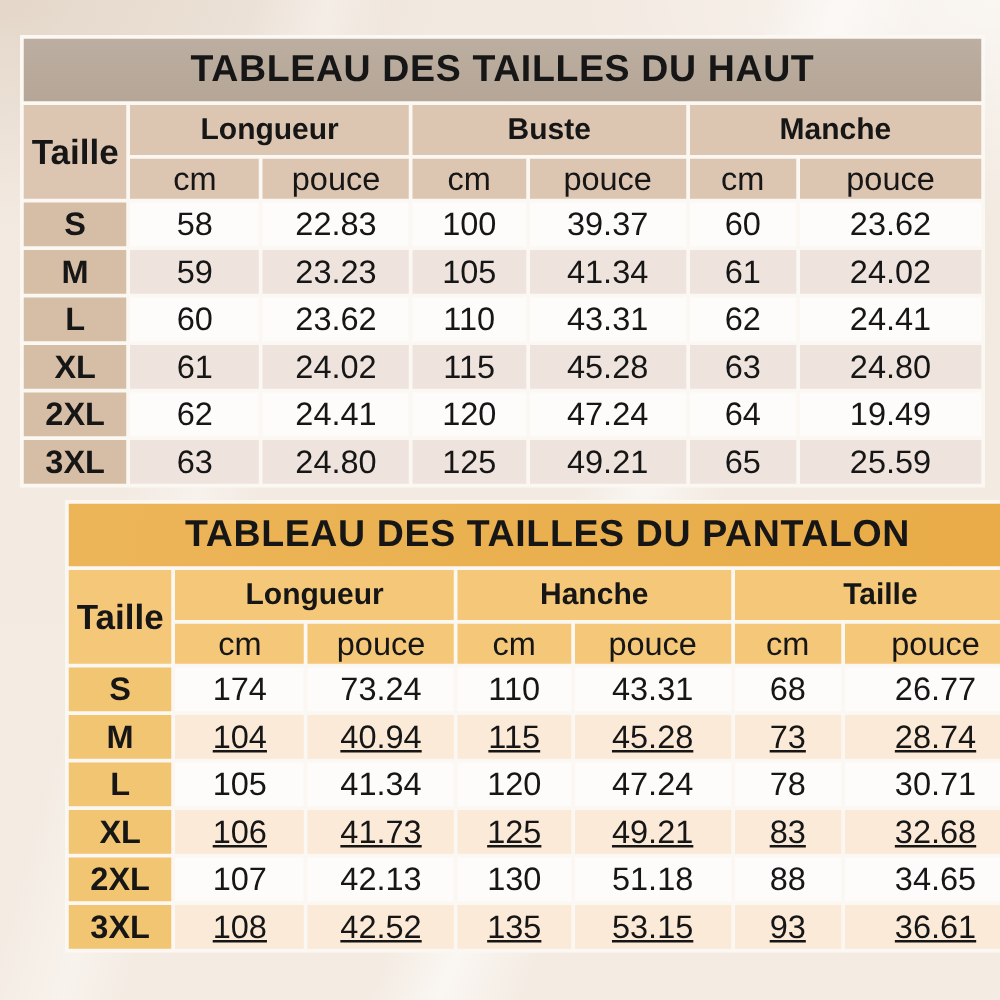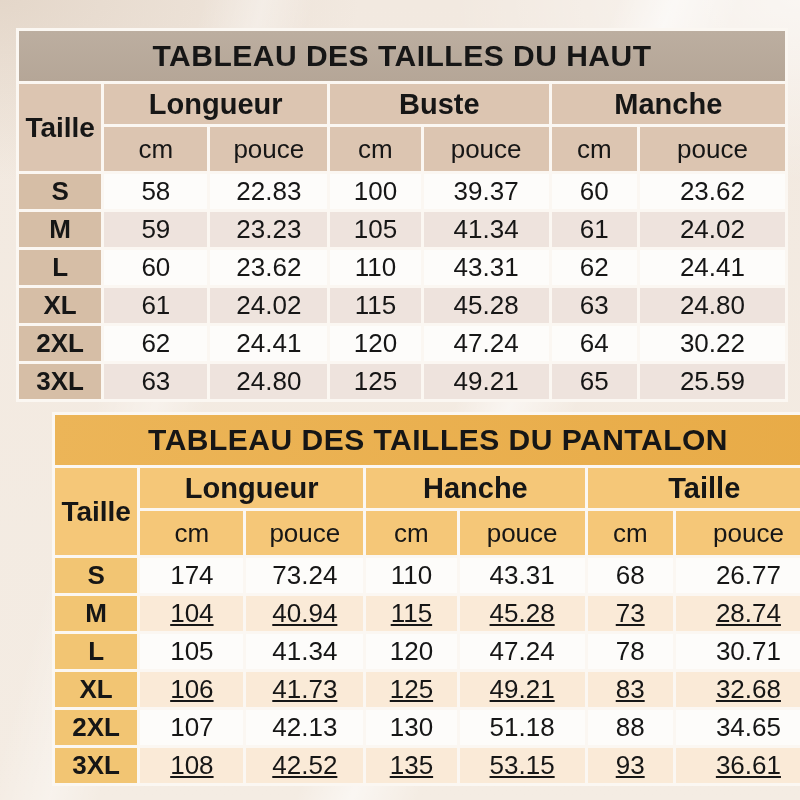--- a/index.html
+++ b/index.html
@@ -21,22 +21,22 @@
   table.size-table {
     width: 772px; table-layout: fixed;
     border-collapse: separate; border-spacing: 3px;
     background: #fbf7f2;
   }
   table.size-table th, table.size-table td {
     padding: 0; text-align: center; vertical-align: middle;
     overflow: hidden; white-space: nowrap;
   }
   .title-cell { height: 50px; font-size: 30px; font-weight: 700; letter-spacing: 0.5px; }
-  .grp   { height: 40px; font-size: 29px; font-weight: 700; }
-  .unit  { height: 44px; font-size: 26px; font-weight: 400; }
+  .grp   { height: 40px; font-size: 24px; font-weight: 700; }
+  .unit  { height: 32px; font-size: 26px; font-weight: 400; }
   .sizehdr { font-size: 28px; font-weight: 700; }
   .lbl   { font-size: 26px; font-weight: 700; }
   td.val { height: 35px; font-size: 26px; font-weight: 400; }
   tr.data-row td.val { background: #fdfcfa; }
 
   
   .t-haut .title-cell { background: linear-gradient(180deg, #bcaea0, #b5a697); }
   .t-haut .grp, .t-haut .unit, .t-haut .sizehdr { background: #dcc5b1; }
   .t-haut .lbl { background: #d6bea6; }
   .t-haut tr.alt td.val { background: #eee3dd; text-align: center; }
@@ -117,21 +117,21 @@
       <td class="val">63</td>
       <td class="val">24.80</td>
     </tr>
     <tr class="data-row">
       <th class="lbl">2XL</th>
       <td class="val">62</td>
       <td class="val">24.41</td>
       <td class="val">120</td>
       <td class="val">47.24</td>
       <td class="val">64</td>
-      <td class="val">30.22</td>
+      <td class="val">19.49</td>
     </tr>
     <tr class="data-row alt">
       <th class="lbl">3XL</th>
       <td class="val">63</td>
       <td class="val">24.80</td>
       <td class="val">125</td>
       <td class="val">49.21</td>
       <td class="val">65</td>
       <td class="val">25.59</td>
     </tr>

